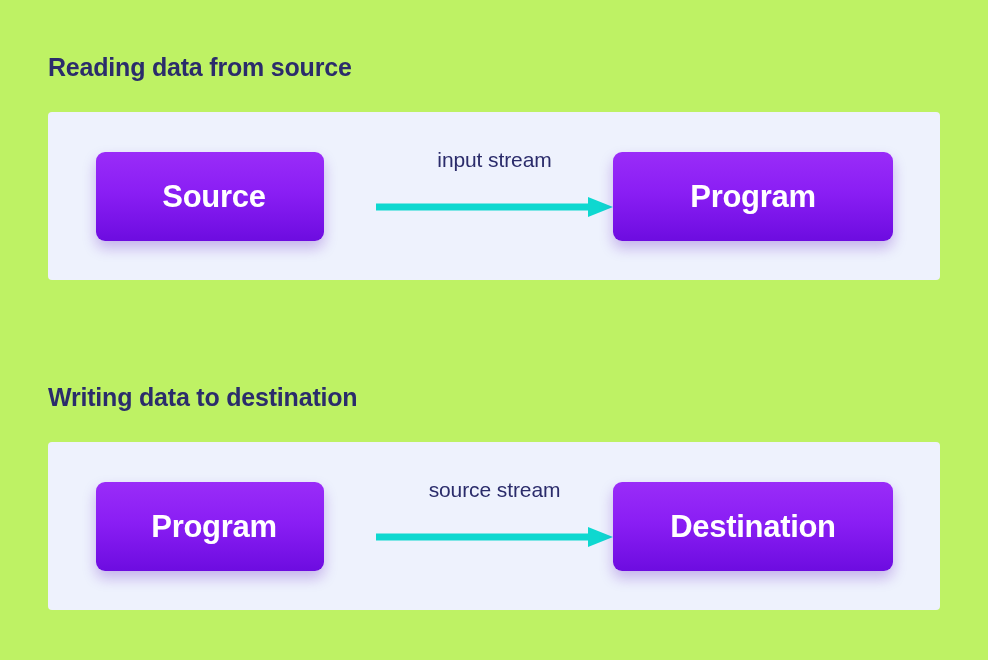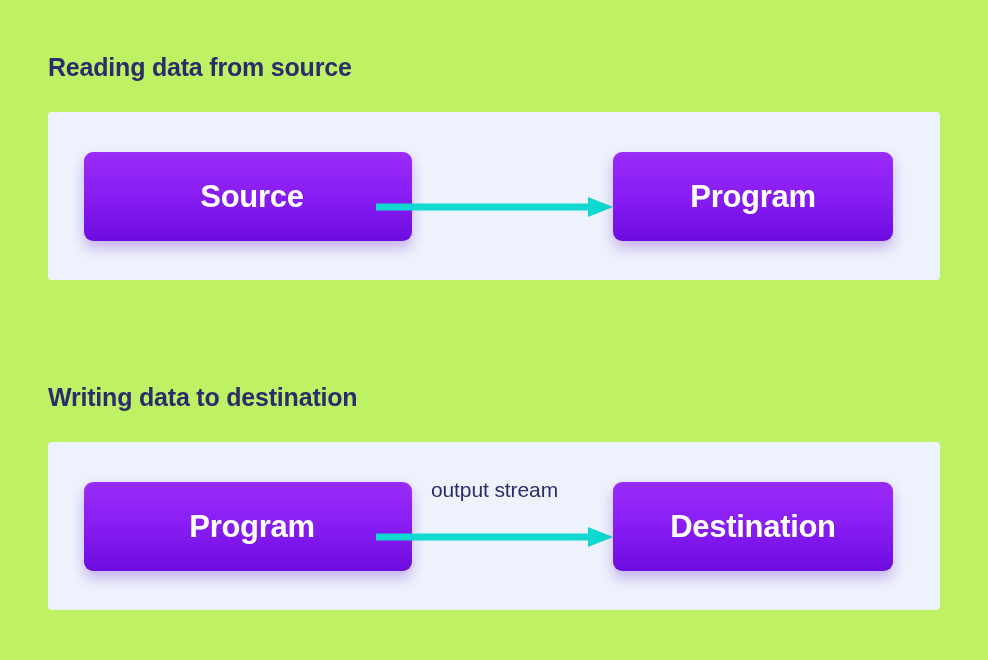--- a/index.html
+++ b/index.html
@@ -67,21 +67,21 @@
     display: flex;
     align-items: center;
     justify-content: center;
     color: #ffffff;
     font-size: 31px;
     font-weight: bold;
     letter-spacing: -0.3px;
     white-space: nowrap;
     box-sizing: border-box;
   }
-  .node-left  { left: 36px;  width: 328px; padding-left: 8px; }
+  .node-left  { left: 48px;  width: 228px; padding-left: 8px; }
   .node-right { left: 565px; width: 280px; }
 
   
   .arrow {
     position: absolute;
     top: 84px;
     left: 328px;
     width: 237px;
     height: 1px;
   }
@@ -104,41 +104,42 @@
 
 <div class="canvas">
 
   <div class="section-title" id="title-read">Reading data from source</div>
 
   <div class="panel" id="panel-read">
     <div class="flow">
 
       <div class="node node-left">Source</div>
 
+      <div class="arrow-label">input stream</div>
 
       <div class="arrow">
         <svg width="237" height="22" viewBox="0 0 237 22">
           <line x1="0" y1="11" x2="218" y2="11" stroke="#0ed8d0" stroke-width="7"></line>
           <polygon points="212,1 237,11 212,21" fill="#0ed8d0"></polygon>
         </svg>
       </div>
 
       <div class="node node-right">Program</div>
 
     </div>
   </div>
 
   <div class="section-title" id="title-write">Writing data to destination</div>
 
   <div class="panel" id="panel-write">
     <div class="flow">
 
       <div class="node node-left">Program</div>
 
-      <div class="arrow-label">output stream</div>
+      <div class="arrow-label">source stream</div>
 
       <div class="arrow">
         <svg width="237" height="22" viewBox="0 0 237 22">
           <line x1="0" y1="11" x2="218" y2="11" stroke="#0ed8d0" stroke-width="7"></line>
           <polygon points="212,1 237,11 212,21" fill="#0ed8d0"></polygon>
         </svg>
       </div>
 
       <div class="node node-right">Destination</div>
 

